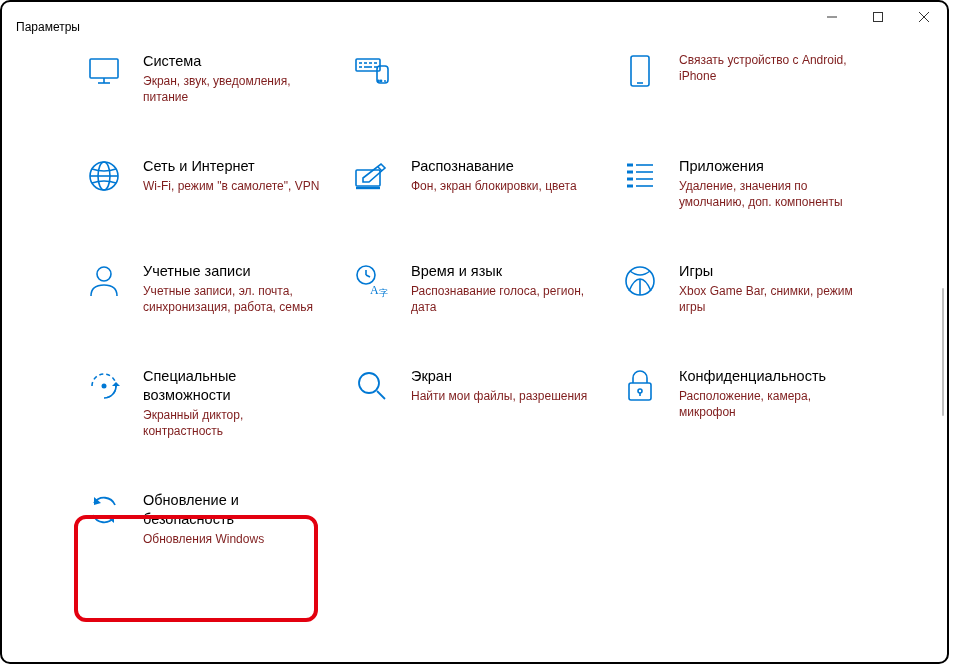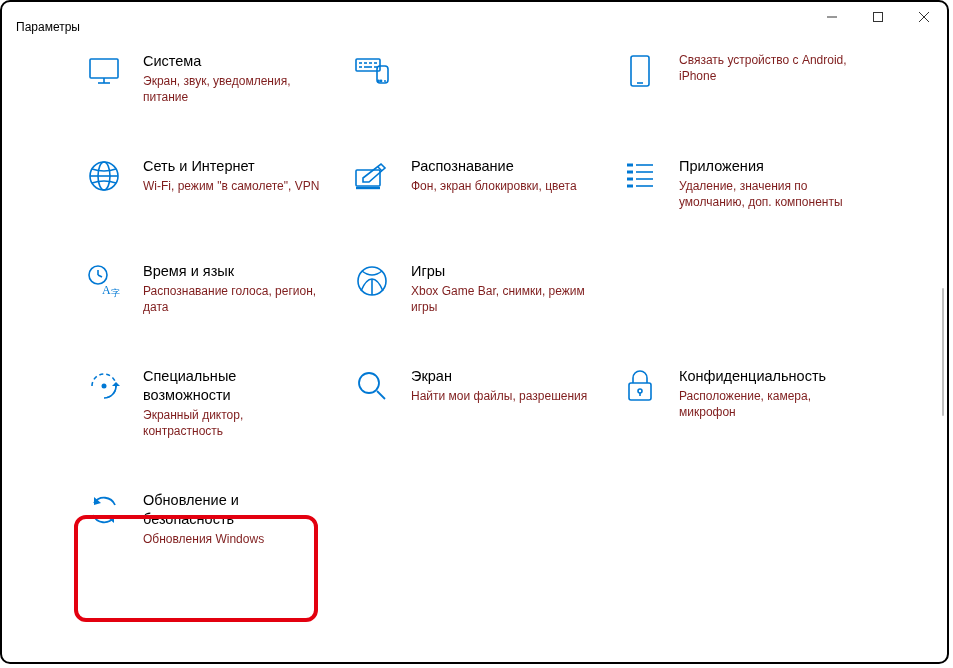--- a/index.html
+++ b/index.html
@@ -246,20 +246,32 @@
             </svg>
           </div>
           <div class="text-box">
             <div class="t-title">Приложения</div>
             <div class="t-sub">Удаление, значения по умолчанию, доп. компоненты</div>
           </div>
         </div>
       </div>
 
       <div class="row">
+        <div class="tile">
+          <div class="icon-box">
+            <svg width="30" height="32" viewBox="0 0 30 32" fill="none" stroke="#0078D4" stroke-width="1.6">
+              <circle cx="15" cy="9" r="7"></circle>
+              <path d="M2 31 Q2 20 15 20 Q28 20 28 31"></path>
+            </svg>
+          </div>
+          <div class="text-box">
+            <div class="t-title">Учетные записи</div>
+            <div class="t-sub">Учетные записи, эл. почта, синхронизация, работа, семья</div>
+          </div>
+        </div>
 
         <div class="tile">
           <div class="icon-box">
             <svg width="34" height="32" viewBox="0 0 34 32" fill="none" stroke="#0078D4" stroke-width="1.6">
               <circle cx="11" cy="10" r="9"></circle>
               <line x1="11" y1="5" x2="11" y2="10"></line>
                 <line x1="11" y1="10" x2="15" y2="12"></line>
               <text x="15" y="29" font-size="12" fill="#0078D4" stroke="none" font-family="Segoe UI">A</text>
               <text x="24" y="31" font-size="9" fill="#0078D4" stroke="none" font-family="Segoe UI">字</text>
             </svg>

